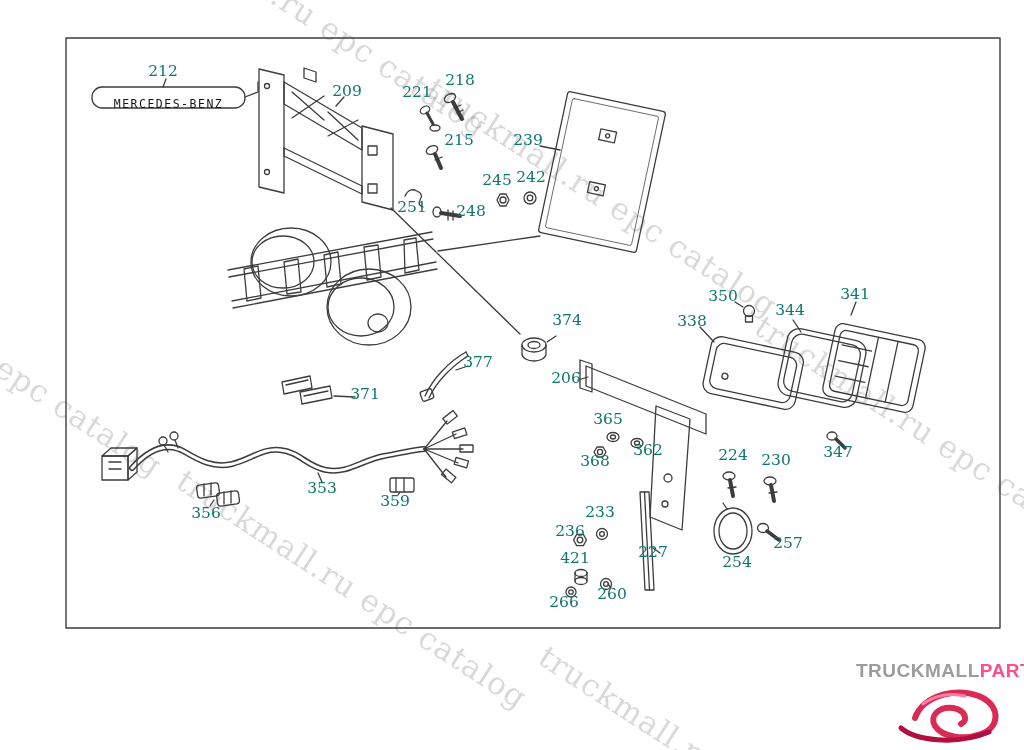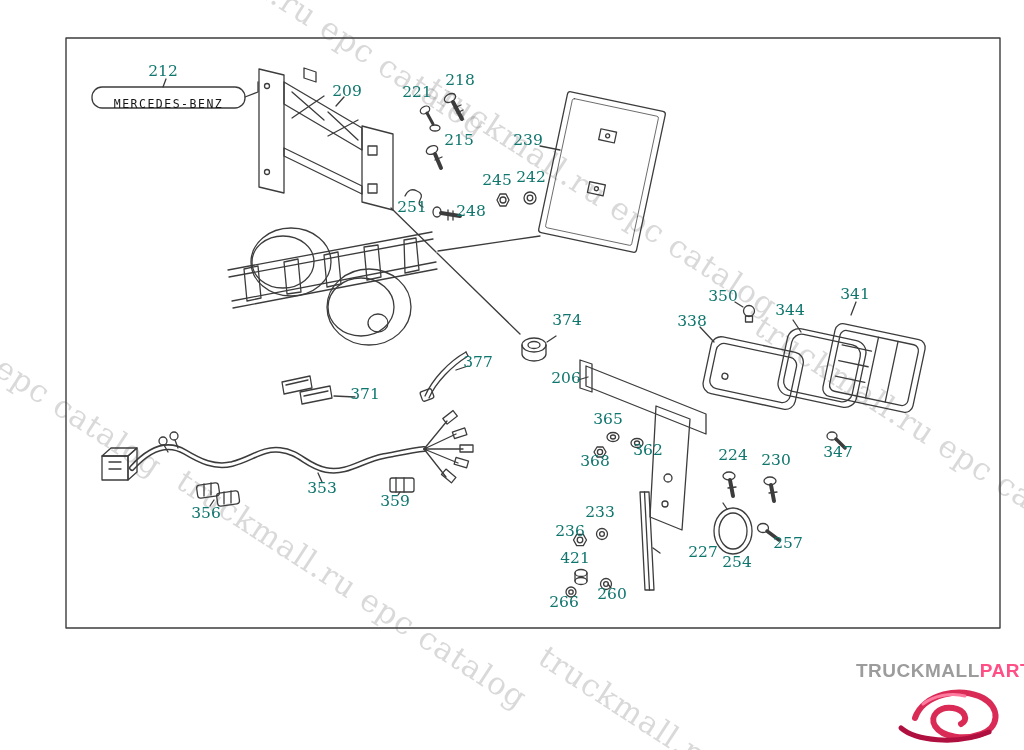--- a/index.html
+++ b/index.html
@@ -332,21 +332,21 @@
       <div class="part-label" style="left: 595px; top: 461px;">368</div>
       <div class="part-label" style="left: 838px; top: 452px;">347</div>
       <div class="part-label" style="left: 733px; top: 455px;">224</div>
       <div class="part-label" style="left: 776px; top: 460px;">230</div>
       <div class="part-label" style="left: 322px; top: 488px;">353</div>
       <div class="part-label" style="left: 206px; top: 513px;">356</div>
       <div class="part-label" style="left: 395px; top: 501px;">359</div>
       <div class="part-label" style="left: 570px; top: 519px; margin-top: 12px;">236</div>
       <div class="part-label" style="left: 600px; top: 512px;">233</div>
       <div class="part-label" style="left: 575px; top: 558px;">421</div>
-      <div class="part-label" style="left: 703px; top: 552px;">227</div>
+      <div class="part-label" style="left: 653px; top: 552px;">227</div>
       <div class="part-label" style="left: 737px; top: 562px;">254</div>
       <div class="part-label" style="left: 788px; top: 543px;">257</div>
       <div class="part-label" style="left: 564px; top: 602px;">266</div>
       <div class="part-label" style="left: 612px; top: 594px;">260</div>
     </div>
 
   <div id="badge-text">MERCEDES-BENZ</div>
 
   <div id="logo">
     <span class="brand">TRUCKMALL</span><span class="accent">PARTS</span>

